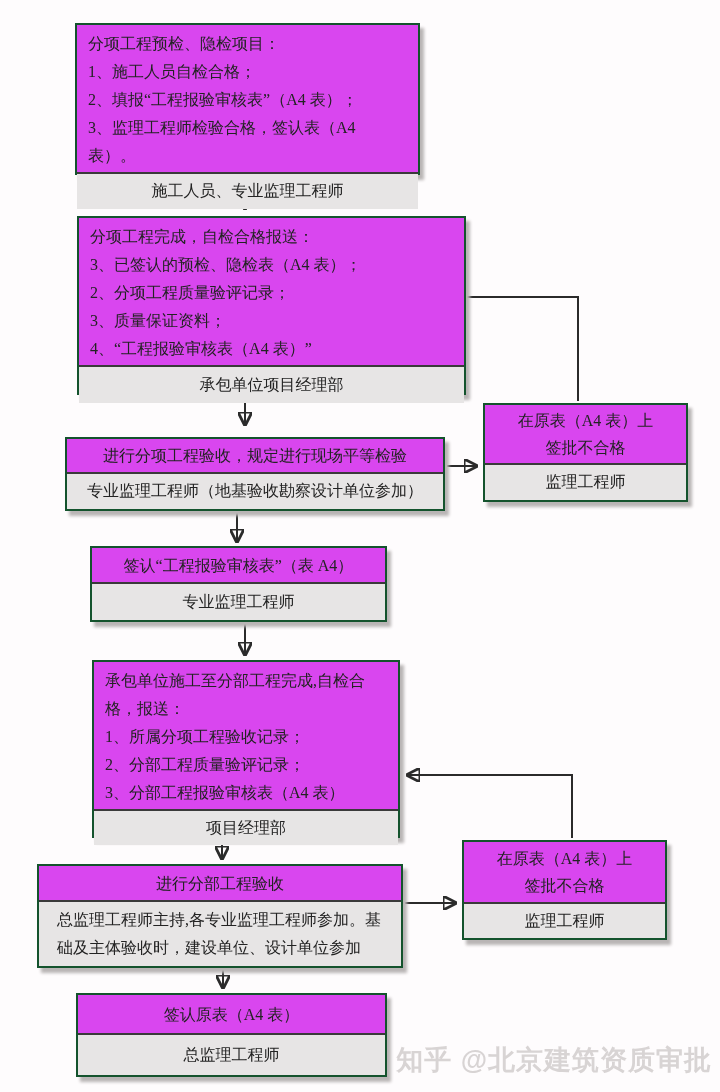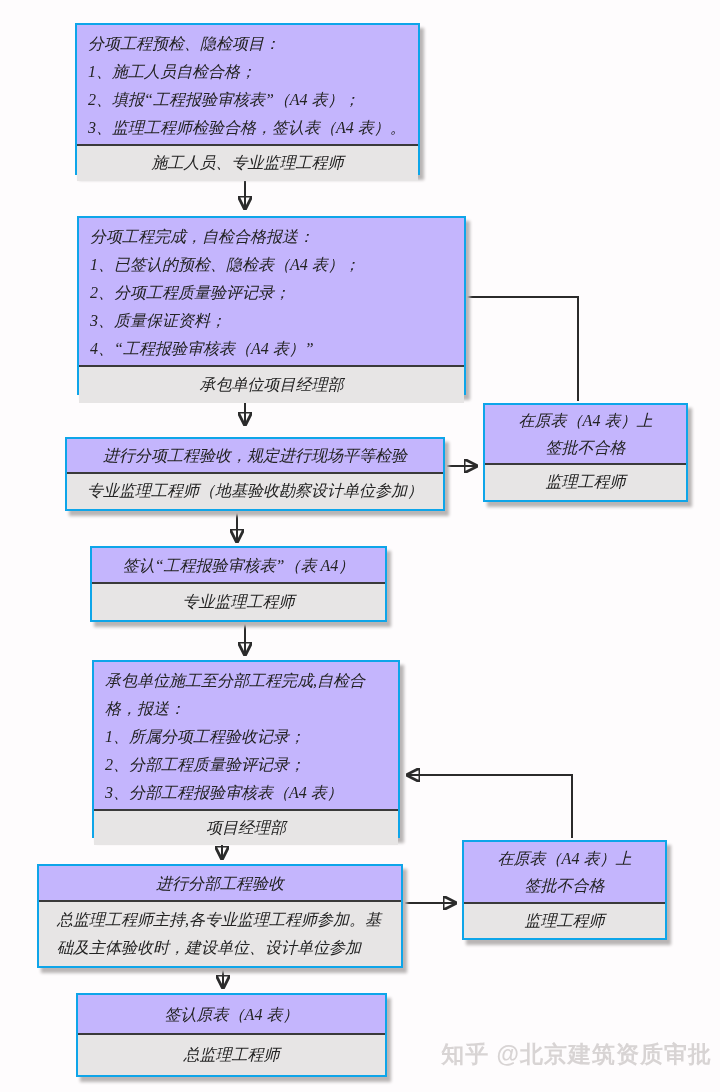--- a/index.html
+++ b/index.html
@@ -4,39 +4,39 @@
 <style>
   html,body{margin:0;padding:0;background:#fefcfd;}
   .stage{
     position:relative;width:720px;height:1092px;overflow:hidden;
     background:#fefcfd;
     font-family:"Liberation Serif","DejaVu Serif",serif;
     color:#232323;
   }
   .box{
     position:absolute;display:flex;flex-direction:column;
-    border:2px solid #0ea5e9;background:#c4b5fd;
-    box-shadow:4px 5px 3px #b9b5b5;box-sizing:border-box;font-style:italic;
+    border:2px solid #14532d;background:#d946ef;
+    box-shadow:4px 5px 3px #b9b5b5;box-sizing:border-box;
   }
   .body{flex:1;padding:5px 11px 2px;font-size:16px;line-height:28px;}
   .body .tline{white-space:normal;}
   .body.center{display:flex;flex-direction:column;align-items:center;justify-content:center;
     text-align:center;padding:0 8px;line-height:27px;}
   .footer{
     flex:none;border-top:2px solid #3a3a3a;background:#e7e5e5;
     display:flex;align-items:center;justify-content:center;
     font-size:16px;text-align:center;padding:0 8px;box-sizing:border-box;
   }
   .footer.left{justify-content:flex-start;text-align:left;line-height:28px;padding:4px 18px;}
   .connectors{position:absolute;left:0;top:0;width:720px;height:1092px;pointer-events:none;}
   .connectors path{stroke:#2b2b2b;stroke-width:2;fill:none;}
   .watermark{
-    position:absolute;right:8px;bottom:22px;
+    position:absolute;right:8px;bottom:14px;
     font-family:"Liberation Sans","DejaVu Sans",sans-serif;
-    font-size:23px;font-weight:600;letter-spacing:1px;color:#d8d4d4;
+    font-size:27px;font-weight:600;letter-spacing:1px;color:#d8d4d4;
   }
 </style>
 </head>
 <body>
 
 <div class="stage">
 
   <svg class="connectors" viewBox="0 0 720 1092" xmlns="http://www.w3.org/2000/svg">
     <defs>
       <marker id="arr" viewBox="0 0 10 10" refX="8.5" refY="5" markerWidth="7" markerHeight="7" orient="auto-start-reverse">
@@ -61,21 +61,21 @@
       <div class="tline">1、施工人员自检合格；</div>
       <div class="tline">2、填报“工程报验审核表”（A4 表）；</div>
       <div class="tline">3、监理工程师检验合格，签认表（A4 表）。</div>
     </div>
     <div class="footer" style="height:37px;">施工人员、专业监理工程师</div>
   </div>
 
   <div class="box" style="left:77px;top:216px;width:389px;height:179px;">
     <div class="body">
       <div class="tline">分项工程完成，自检合格报送：</div>
-      <div class="tline">1、已签认的预检、隐检表（A4 表）；</div>
+      <div class="tline">3、已签认的预检、隐检表（A4 表）；</div>
       <div class="tline">2、分项工程质量验评记录；</div>
       <div class="tline">3、质量保证资料；</div>
       <div class="tline">4、“工程报验审核表（A4 表）”</div>
     </div>
     <div class="footer" style="height:38px;">承包单位项目经理部</div>
   </div>
 
   <div class="box" style="left:65px;top:437px;width:380px;height:74px;">
     <div class="body center">
       <div class="tline">进行分项工程验收，规定进行现场平等检验</div>

